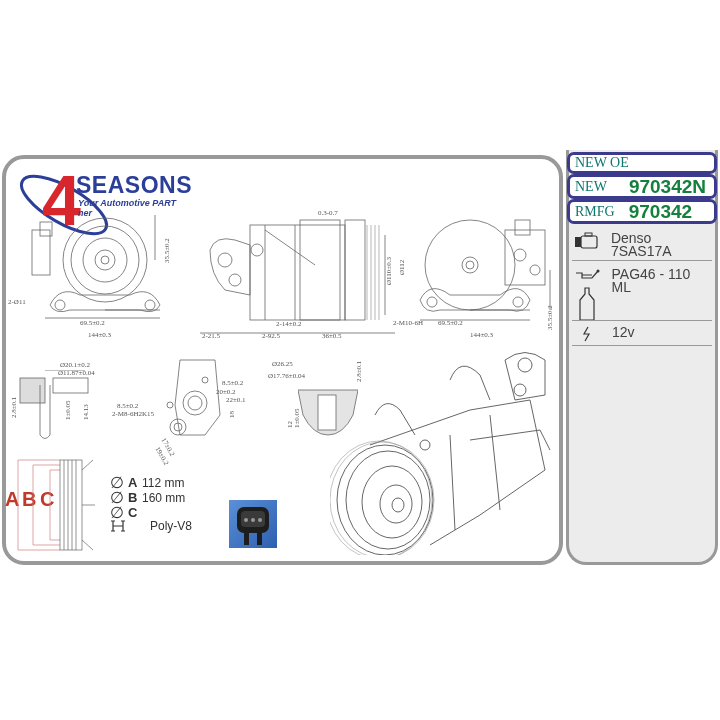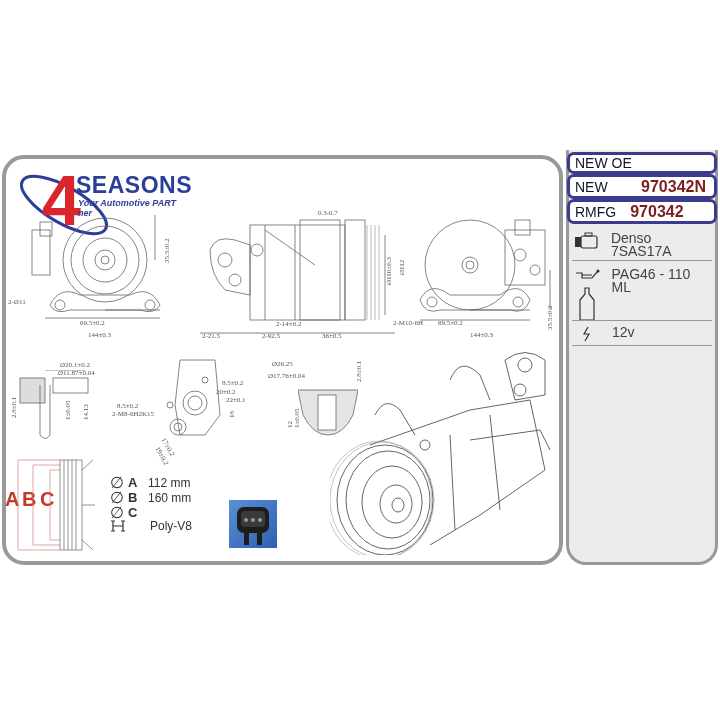--- a/index.html
+++ b/index.html
@@ -1,36 +1,36 @@
 <!DOCTYPE html>
 <html><head>
 <meta charset="utf-8">
 <style>
   html,body{margin:0;padding:0;background:#fff;}
   body{width:720px;height:720px;position:relative;overflow:hidden;font-family:"Liberation Sans",sans-serif;color:#333;}
   .main-panel{position:absolute;left:2px;top:155px;width:561px;height:410px;border:4px solid #999;border-radius:22px;background:#fff;box-sizing:border-box;}
   .side-panel{position:absolute;left:566px;top:150px;width:152px;height:415px;background:#ececec;border:3px solid #999;border-radius:0 0 20px 20px;border-top:none;box-sizing:border-box;}
   .code-box{position:absolute;left:567px;width:150px;height:23px;border:3px solid #3b3a8c;border-radius:7px;background:#fff;box-sizing:border-box;display:flex;align-items:center;padding-left:5px;}
-  .code-label{font-size:14px;color:#0f172a;}
-  .code-value{font-size:16px;font-weight:bold;color:#7f1d1d;margin-left:auto;margin-right:8px;}
+  .code-label{font-size:14px;color:#0f766e;font-family:Liberation Serif, serif;}
+  .code-value{font-size:19px;font-weight:bold;color:#15803d;margin-left:auto;margin-right:8px;}
   .spec-row{position:absolute;left:572px;width:140px;display:flex;align-items:flex-start;font-size:14px;color:#444;}
   .spec-row .ic{width:30px;display:flex;justify-content:center;}
   .spec-row .tx{margin-left:10px;line-height:13px;}
   .sep{position:absolute;left:572px;width:140px;height:1px;background:#999;}
   .logo{position:absolute;left:14px;top:170px;width:170px;height:70px;}
   .logo .seasons{position:absolute;left:62px;top:2px;font-size:23px;font-weight:bold;color:#2c3f98;letter-spacing:0.5px;}
   .logo .tag{position:absolute;left:64px;top:28px;font-size:9px;font-style:italic;font-weight:bold;color:#2c3f98;}
   .logo .four{position:absolute;left:28px;top:-4px;font-size:70px;font-weight:bold;color:#d9262c;line-height:70px;}
   .dim{position:absolute;font-family:"Liberation Serif",serif;font-size:7px;color:#555;white-space:nowrap;}
   .dimv{position:absolute;font-family:"Liberation Serif",serif;font-size:7px;color:#555;white-space:nowrap;transform:rotate(-90deg);transform-origin:left top;}
   .abc{position:absolute;top:488px;font-size:20px;font-weight:bold;color:#c0392b;}
   .diam-row{position:absolute;left:110px;font-size:12px;color:#333;display:flex;align-items:center;}
   .diam-row .sym{font-size:16px;width:16px;}
   .diam-row .let{font-weight:bold;font-size:13px;width:14px;margin-left:2px;}
-  .diam-row .val{margin-left:6px;}
+  .diam-row .val{}
   .connector{position:absolute;left:229px;top:500px;width:48px;height:48px;background:linear-gradient(135deg,#5b8fd6,#2e5fb0);}
 </style>
 </head>
 <body>
 
 <div class="main-panel"></div>
 
 <div class="logo">
   <svg style="position:absolute;left:0;top:0" width="100" height="70">
     <ellipse cx="50" cy="35" rx="48" ry="18" fill="none" stroke="#2c3f98" stroke-width="3" transform="rotate(30 50 35)"></ellipse>

